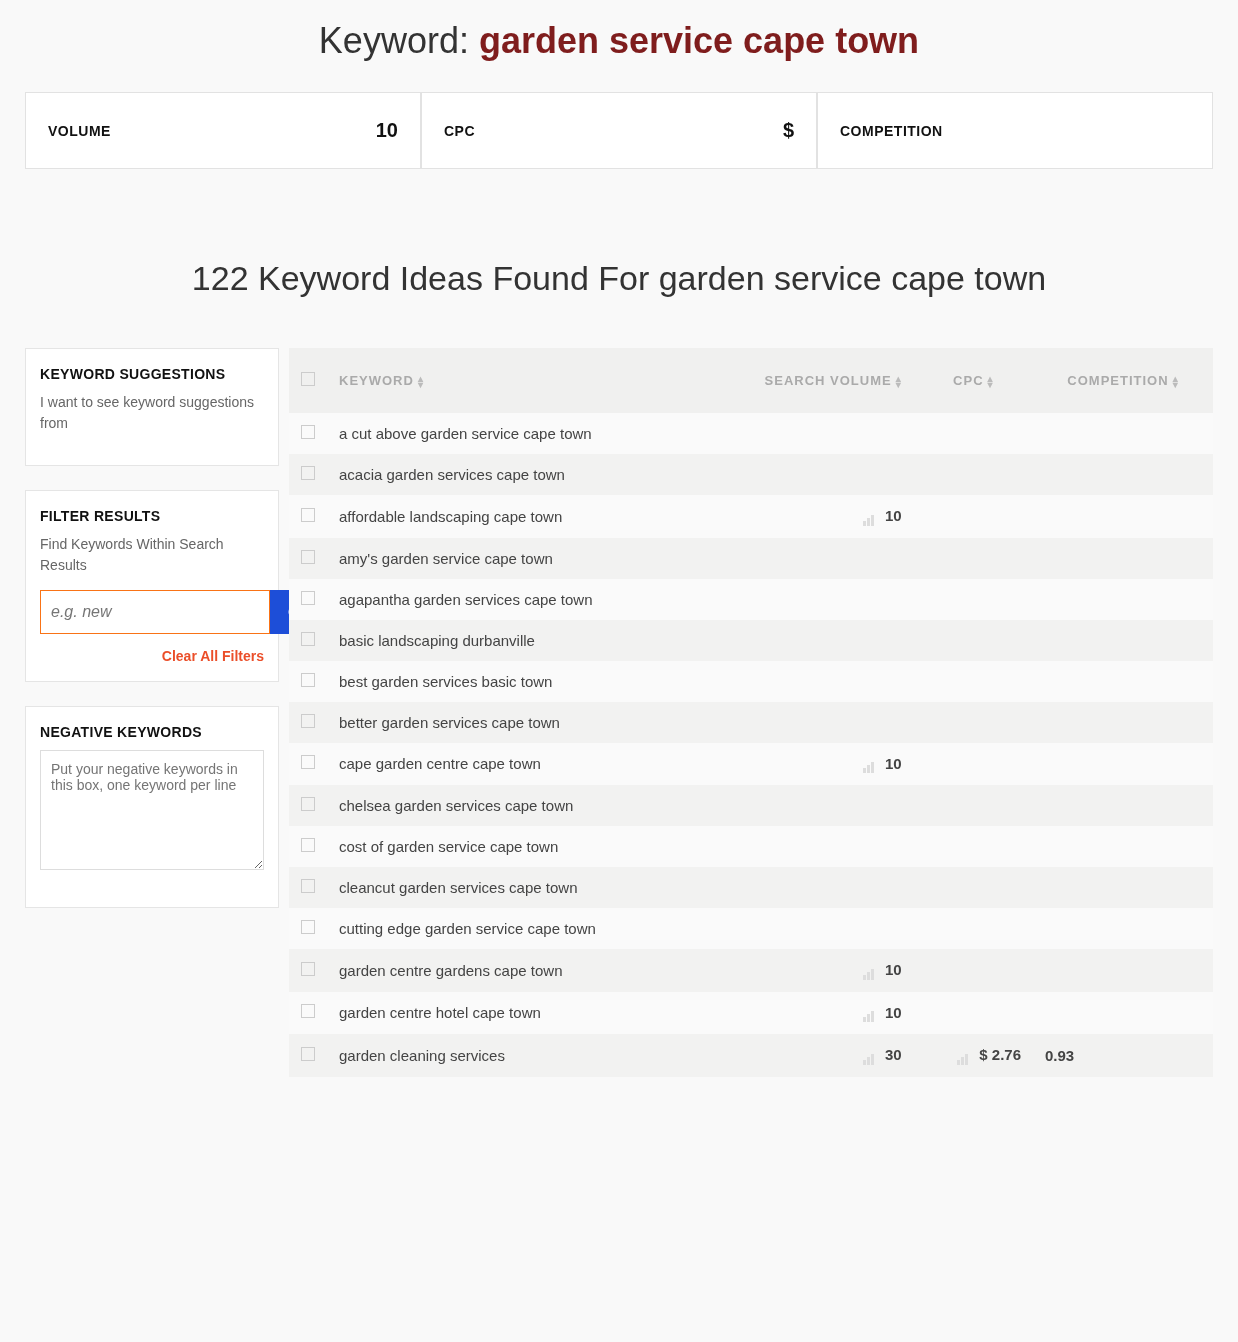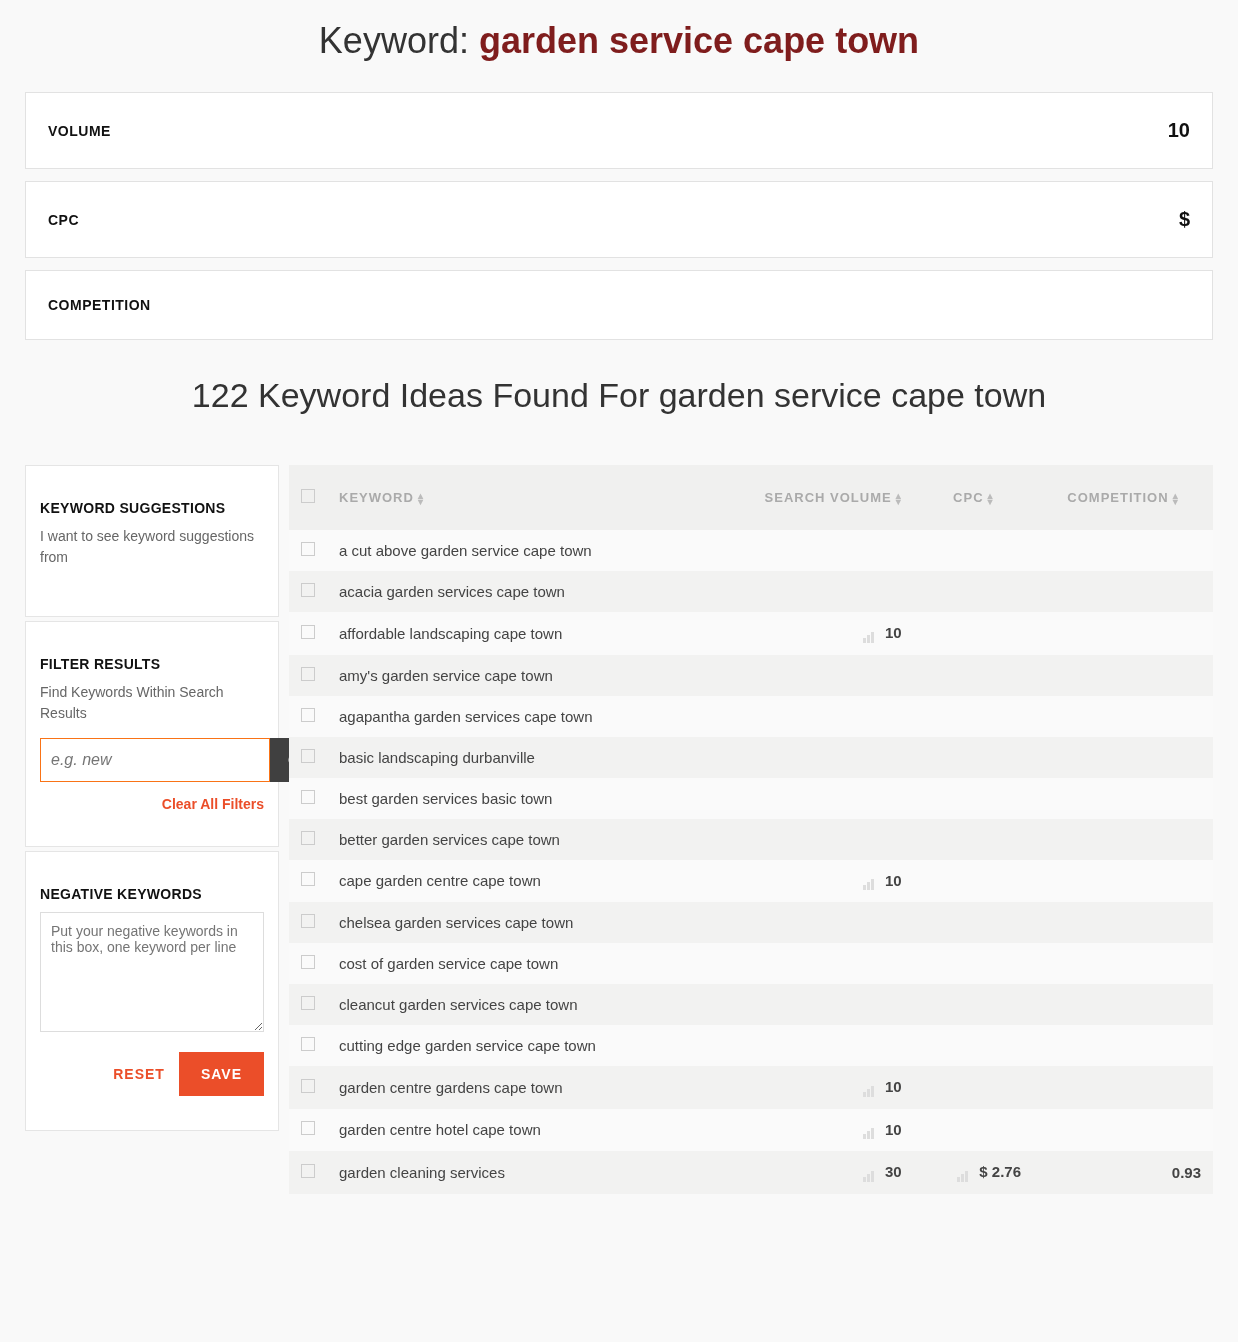--- a/index.html
+++ b/index.html
@@ -16,23 +16,22 @@
   font-weight: 300;
   color: #333;
   margin-bottom: 30px;
 }
 .page-title .kw {
   color: #7f1d1d;
   font-weight: 700;
 }
 .stats-row {
   display: flex;
-  gap: 12px;
-  margin-bottom: 36px;
-  flex-direction: column;
+  gap: 0;
+  margin-bottom: 90px;
 }
 .stat-card {
   flex: 1;
   background: #fff;
   border: 1px solid #e2e2e2;
   padding: 26px 22px;
   display: flex;
   justify-content: space-between;
   align-items: center;
 }
@@ -58,22 +57,22 @@
   display: flex;
   gap: 10px;
 }
 .sidebar {
   width: 254px;
   flex-shrink: 0;
 }
 .panel {
   background: #fff;
   border: 1px solid #e5e5e5;
-  padding: 34px 14px;
-  margin-bottom: 4px;
+  padding: 17px 14px;
+  margin-bottom: 24px;
 }
 .panel-title {
   font-weight: 800;
   font-size: 14px;
   letter-spacing: 0.3px;
   color: #111;
   margin-bottom: 10px;
 }
 .panel-sub {
   font-size: 14px;
@@ -109,21 +108,21 @@
 }
 .filter-input {
   flex: 1;
   border: 1px solid #f97316;
   padding: 12px 10px;
   font-size: 16px;
   font-style: italic;
   color: #999;
 }
 .go-btn {
-  background: #404040;
+  background: #1d4ed8;
   color: #fff;
   border: none;
   padding: 0 18px;
   font-weight: 700;
   font-size: 14px;
   letter-spacing: 1px;
   cursor: pointer;
 }
 .clear-link {
   color: #eb4e29;
@@ -210,21 +209,21 @@
 }
 .row-checkbox {
   width: 14px;
   height: 14px;
   border: 1px solid #ccc;
   display: inline-block;
   cursor: pointer;
 }
 .col-vol { text-align: right; font-weight: 700; padding-right: 24px; }
 .col-cpc { text-align: right; font-weight: 700; }
-.col-comp { text-align: right; font-weight: 700; }
+.col-comp { text-align: left; font-weight: 700; }
 .bar-icon {
   display: inline-block;
   width: 14px;
   vertical-align: middle;
   margin-right: 10px;
 }
 .bar-icon span {
   display: inline-block;
   width: 3px;
   background: #ddd;
@@ -275,24 +274,20 @@
         <div class="filter-row">
           <input class="filter-input" placeholder="e.g. new" style="">
           <button class="go-btn">GO</button>
         </div>
         <div class="clear-link">Clear All Filters</div>
       </div>
 
       <div class="panel">
         <div class="panel-title">NEGATIVE KEYWORDS</div>
         <textarea class="neg-textarea" placeholder="Put your negative keywords in this box, one keyword per line" style=""></textarea>
-        <div class="btn-row">
-          <button class="reset-btn">RESET</button>
-          <button class="save-btn">SAVE</button>
-        </div>
       </div>
 
     </div>
 
     <div class="table-wrap">
       <table class="ktable">
         <thead>
           <tr>
             <th class="cell-check"><span class="row-checkbox"></span></th>
             <th><span>KEYWORD</span><span class="sort-icon">

